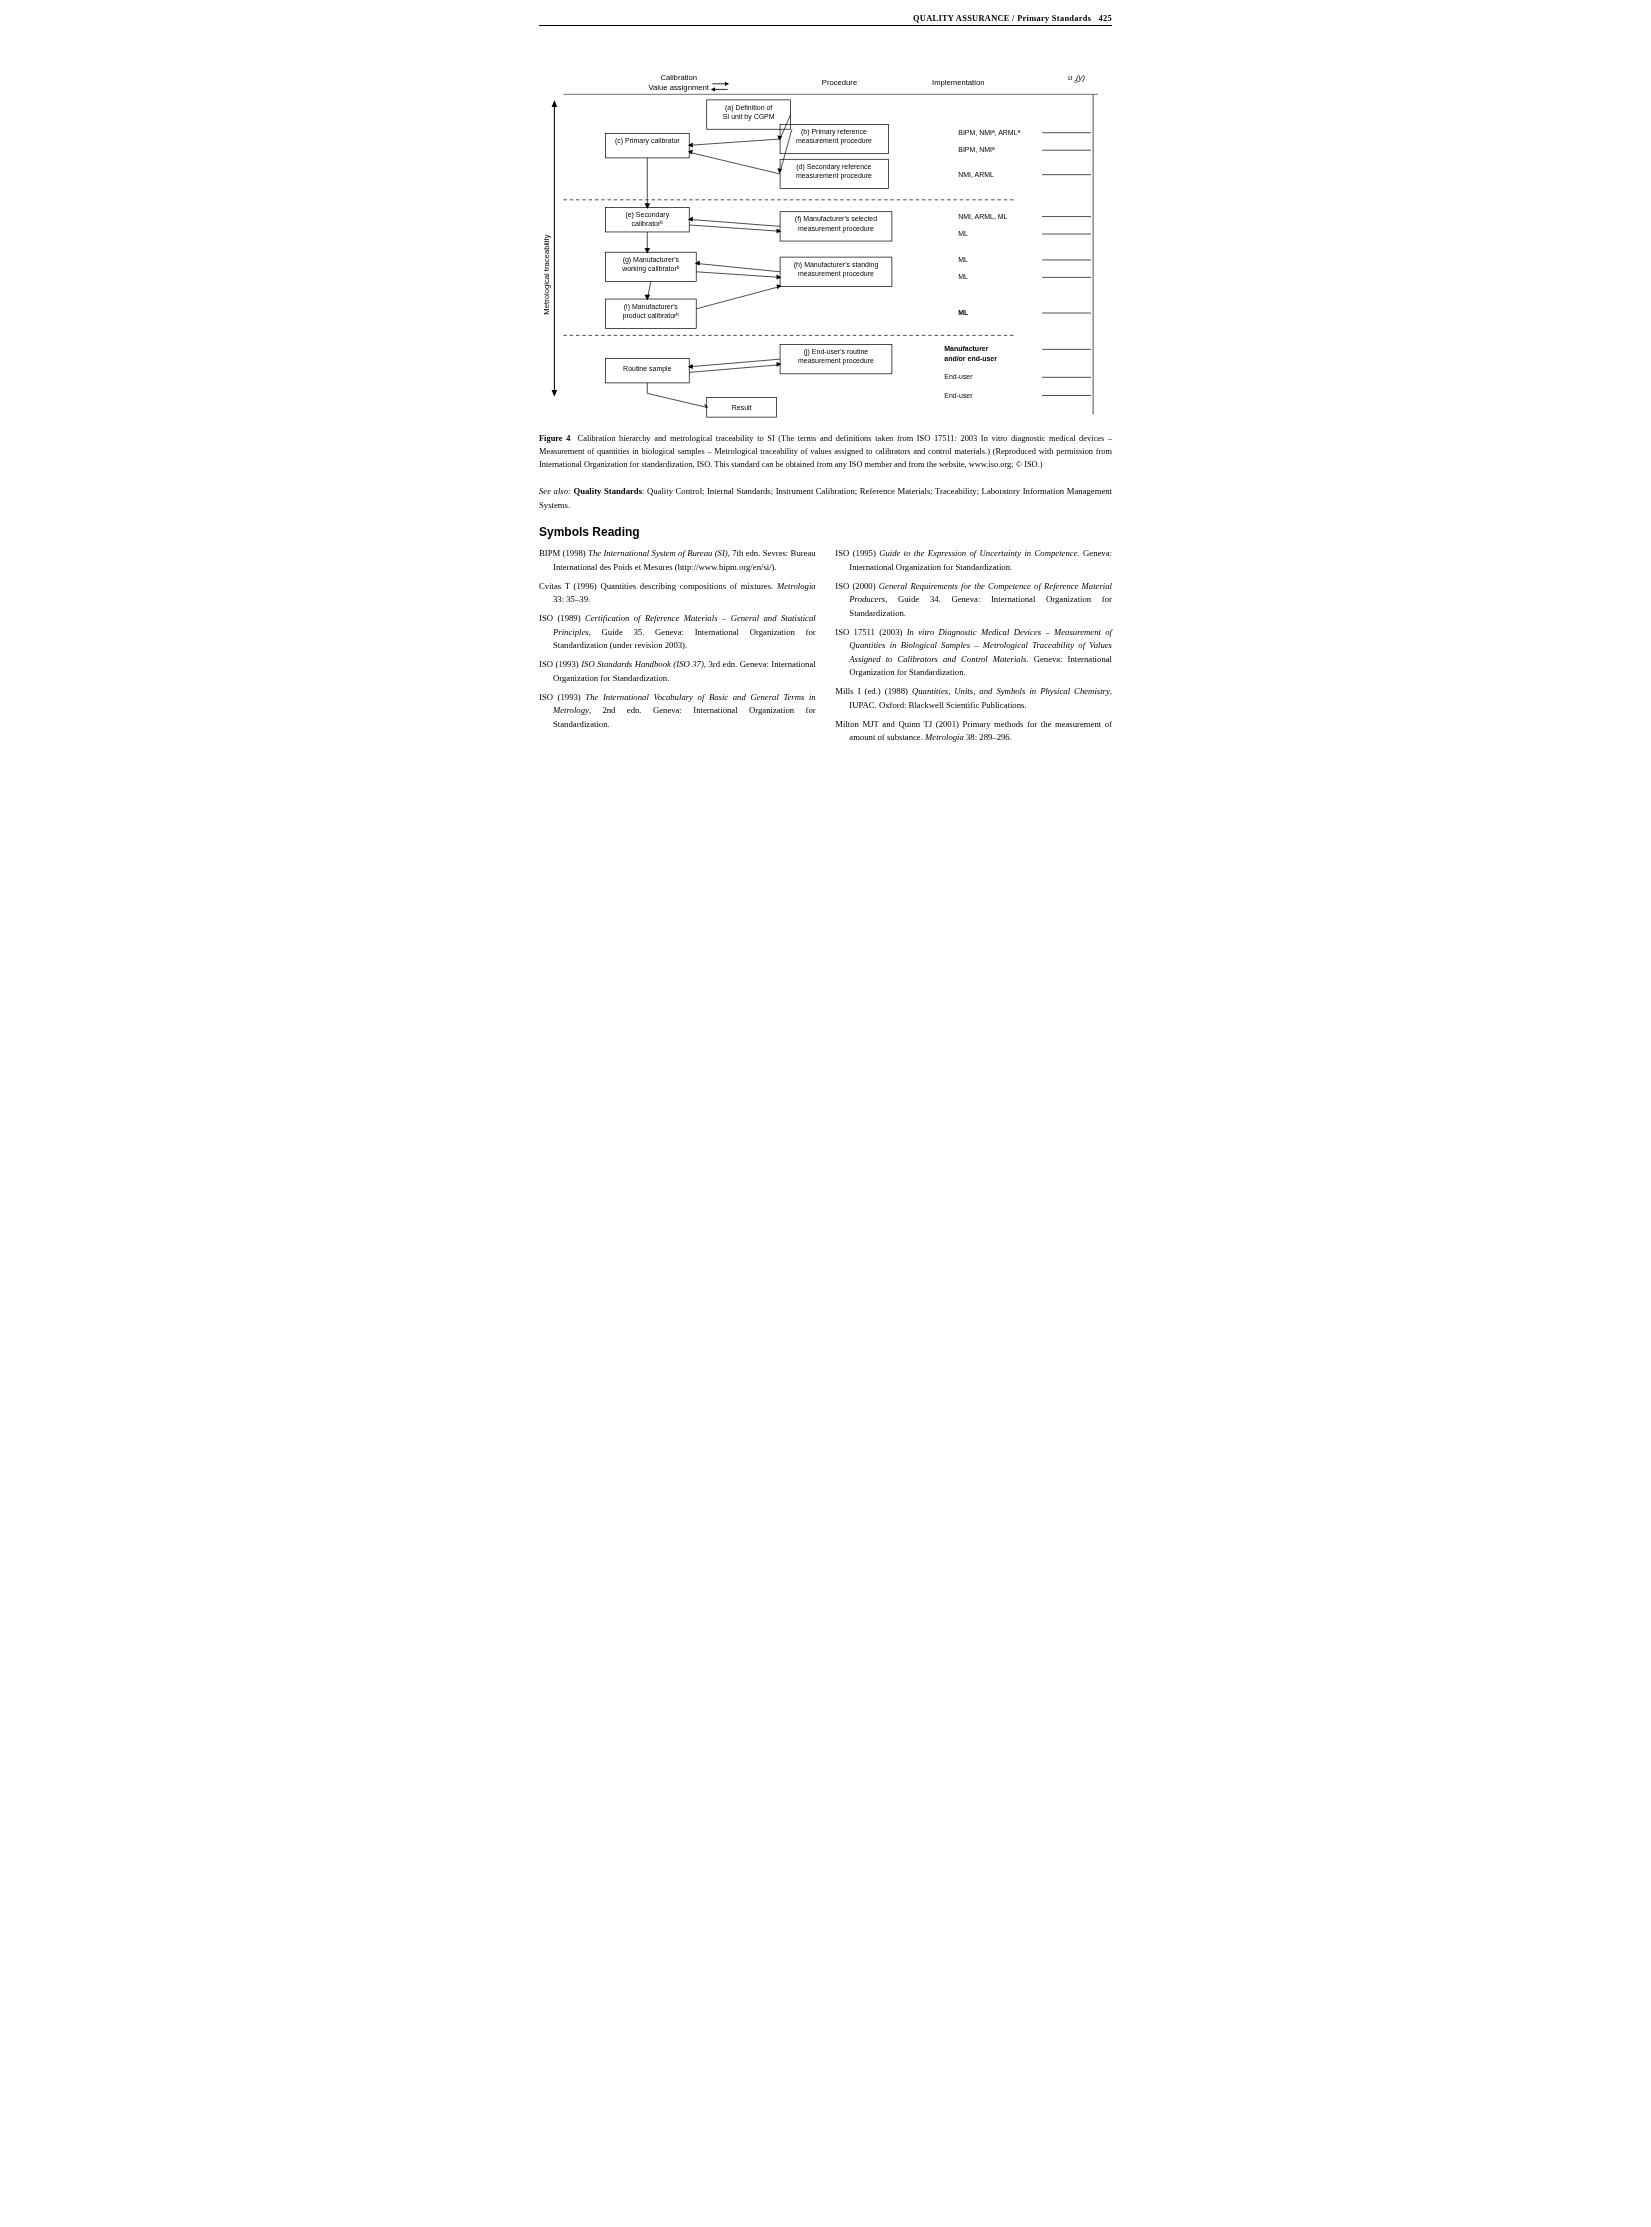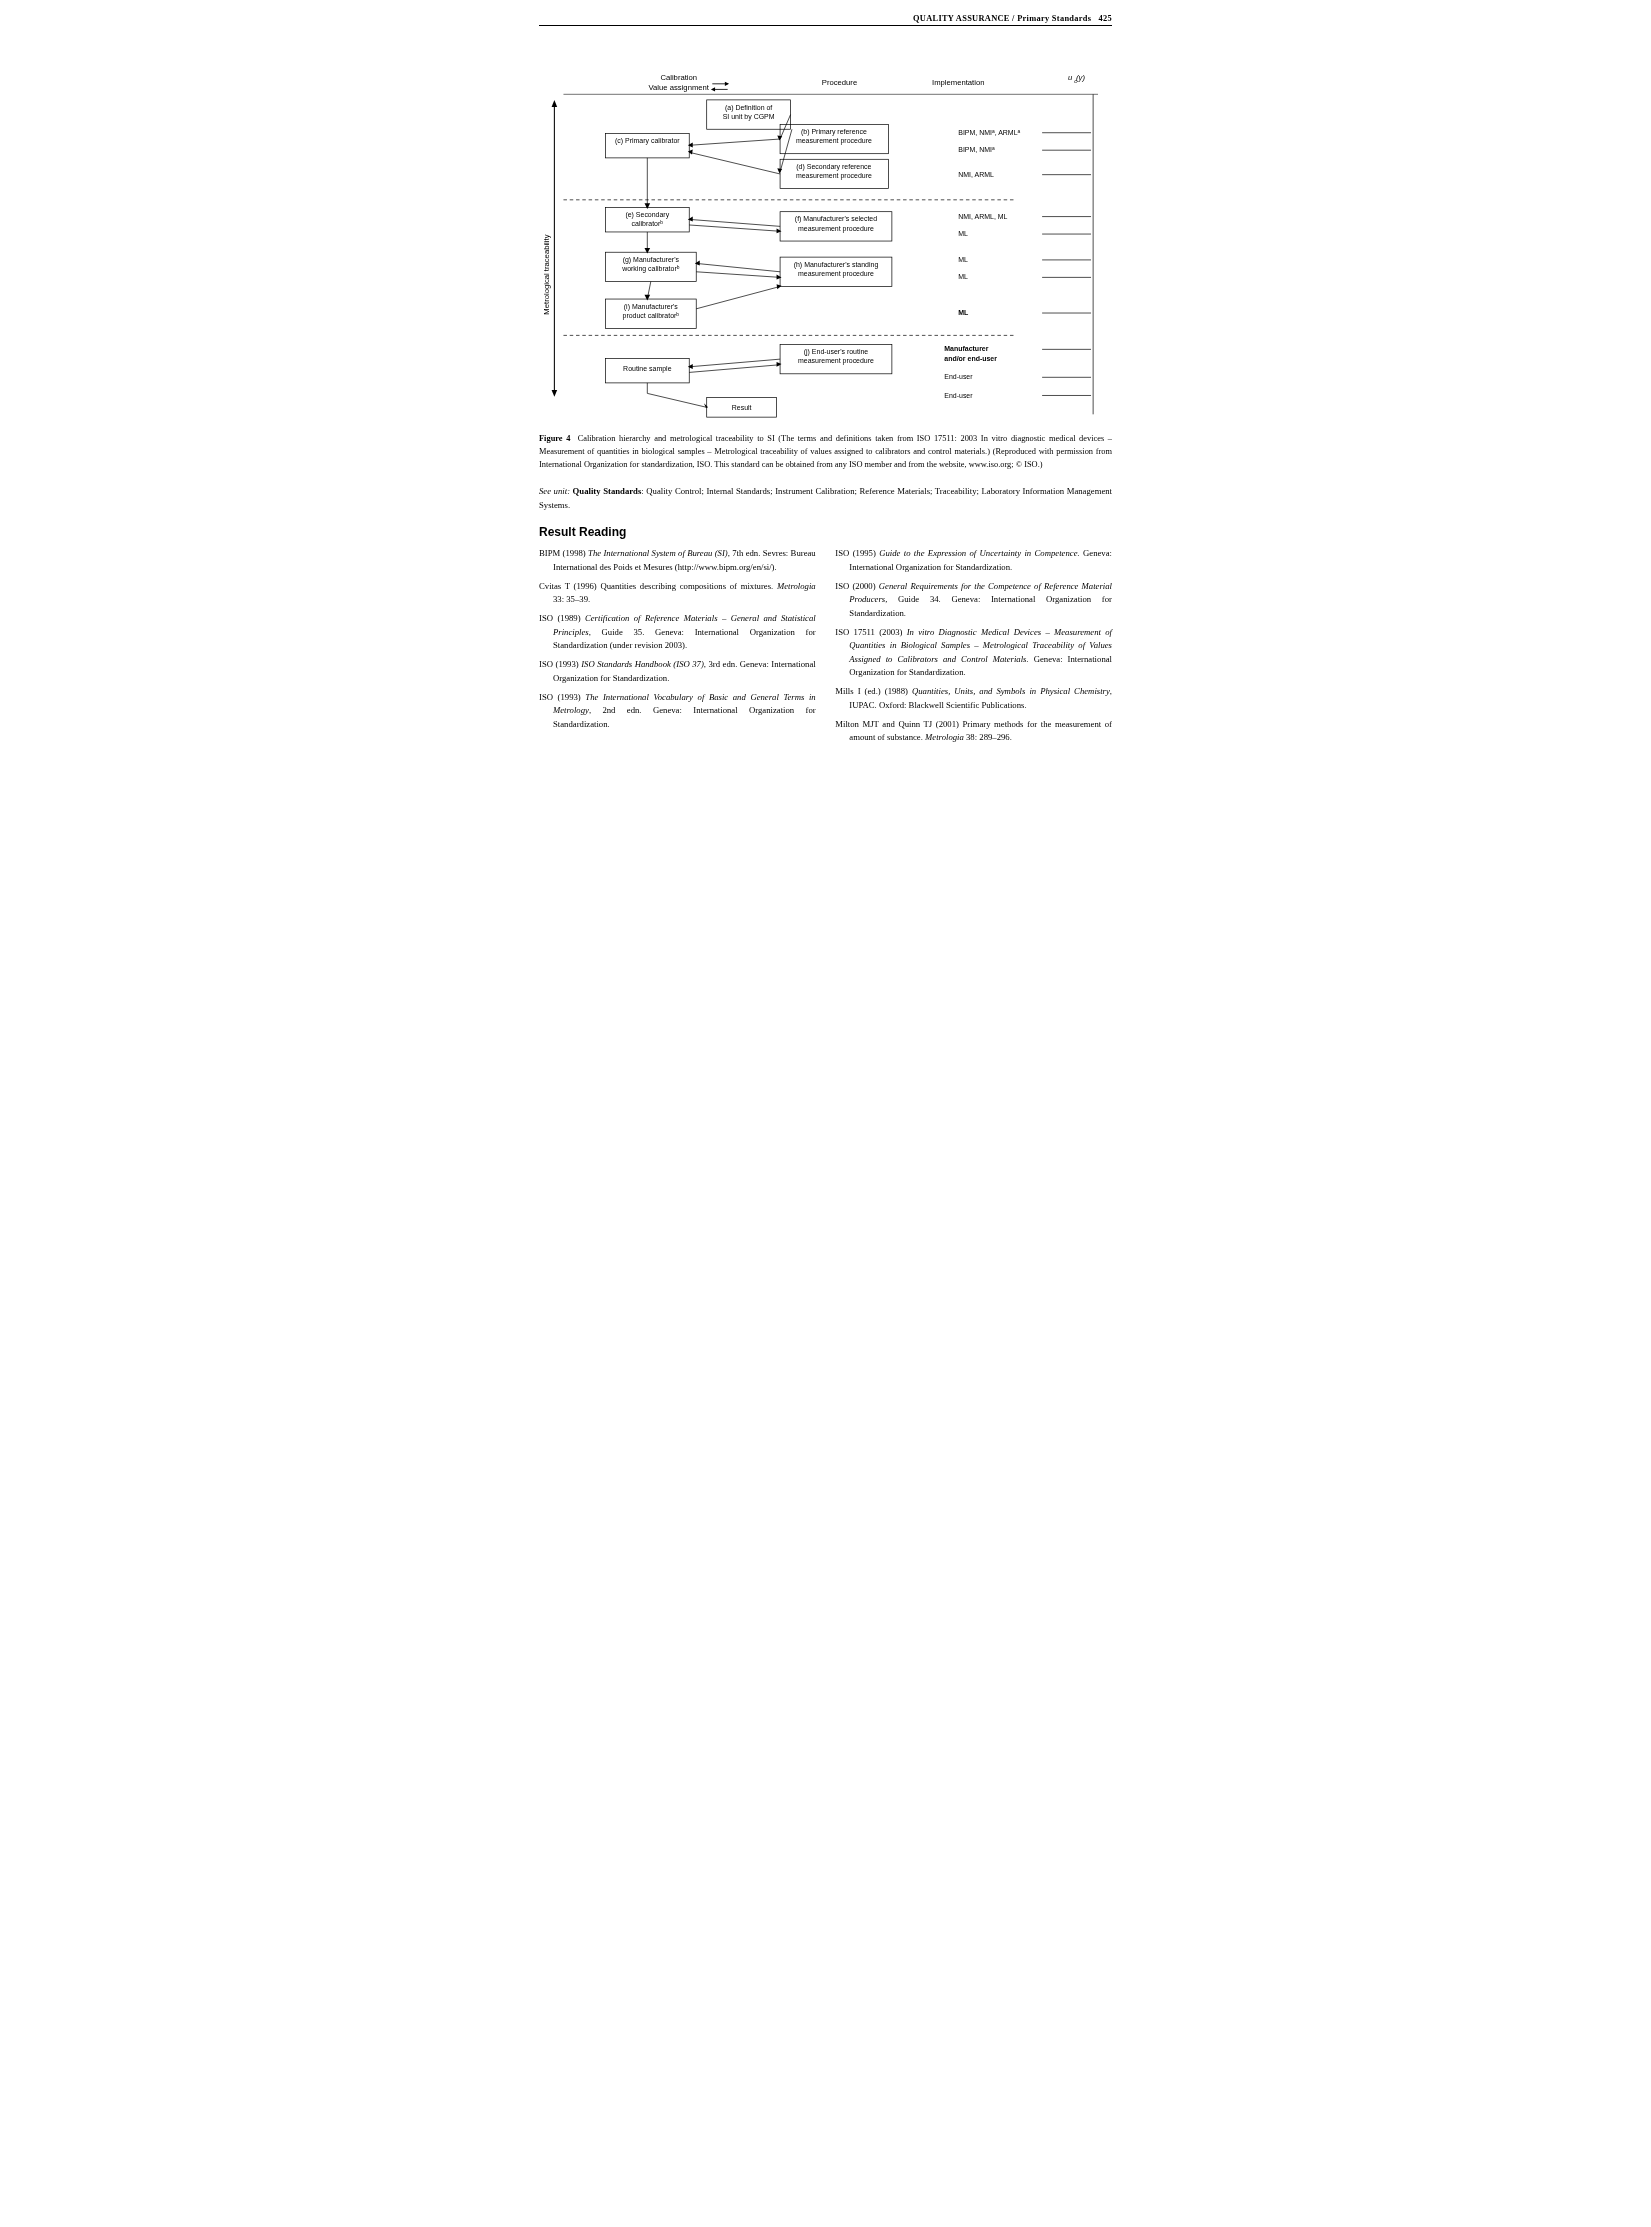--- a/index.html
+++ b/index.html
@@ -238,26 +238,26 @@
     <line x1="793" y1="82" x2="793" y2="540" stroke="#000" stroke-width="1"></line>
 
   </svg>
 </div>
 
 <div class="figure-caption">
   <strong>Figure 4</strong>&nbsp;&nbsp;<span>Calibration hierarchy and metrological traceability to SI (The terms and definitions taken from ISO 17511: 2003 In vitro diagnostic medical devices – Measurement of quantities in biological samples – Metrological traceability of values assigned to calibrators and control materials.) (Reproduced with permission from International Organization for standardization, ISO. This standard can be obtained from any ISO member and from the website, www.iso.org; © ISO.)</span>
 </div>
 
 <div class="see-also">
-  <span class="see-also-label"><em>See unit</em>:</span>
+  <span class="see-also-label"><em>See also</em>:</span>
   <span> <strong>Quality Standards</strong>: Quality Control; Internal Standards; Instrument Calibration; Reference Materials; Traceability; Laboratory Information Management Systems.</span>
 </div>
 
 <div class="further-reading">
-  <div class="further-reading-title">Result Reading</div>
+  <div class="further-reading-title">Symbols Reading</div>
   <div class="two-col">
     <div class="col-left">
       <ul class="ref-list">
         <li>BIPM (1998) <em>The International System of Bureau (SI)</em>, 7th edn. Sevres: Bureau International des Poids et Mesures (http://www.bipm.org/en/si/).</li>
         <li>Cvitas T (1996) Quantities describing compositions of mixtures. <em>Metrologia</em> 33: 35–39.</li>
         <li>ISO (1989) <em>Certification of Reference Materials – General and Statistical Principles</em>, Guide 35. Geneva: International Organization for Standardization (under revision 2003).</li>
         <li>ISO (1993) <em>ISO Standards Handbook (ISO 37)</em>, 3rd edn. Geneva: International Organization for Standardization.</li>
         <li>ISO (1993) <em>The International Vocabulary of Basic and General Terms in Metrology</em>, 2nd edn. Geneva: International Organization for Standardization.</li>
       </ul>
     </div>

